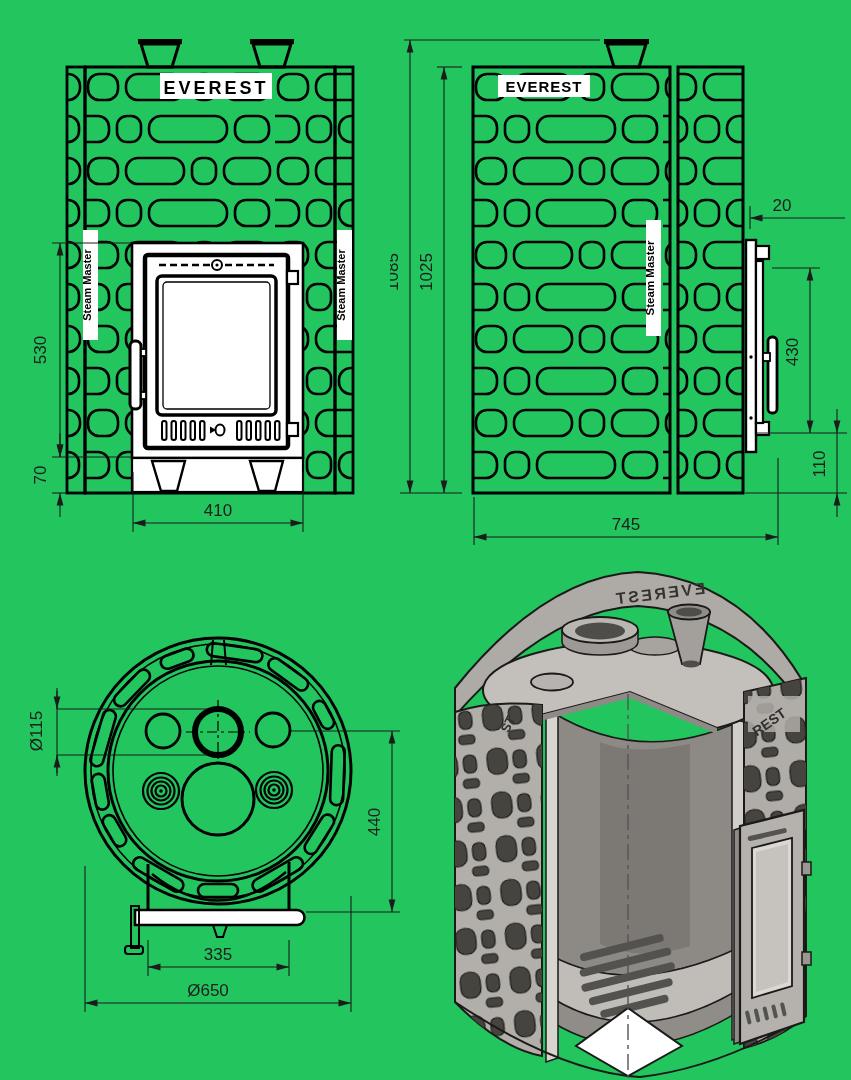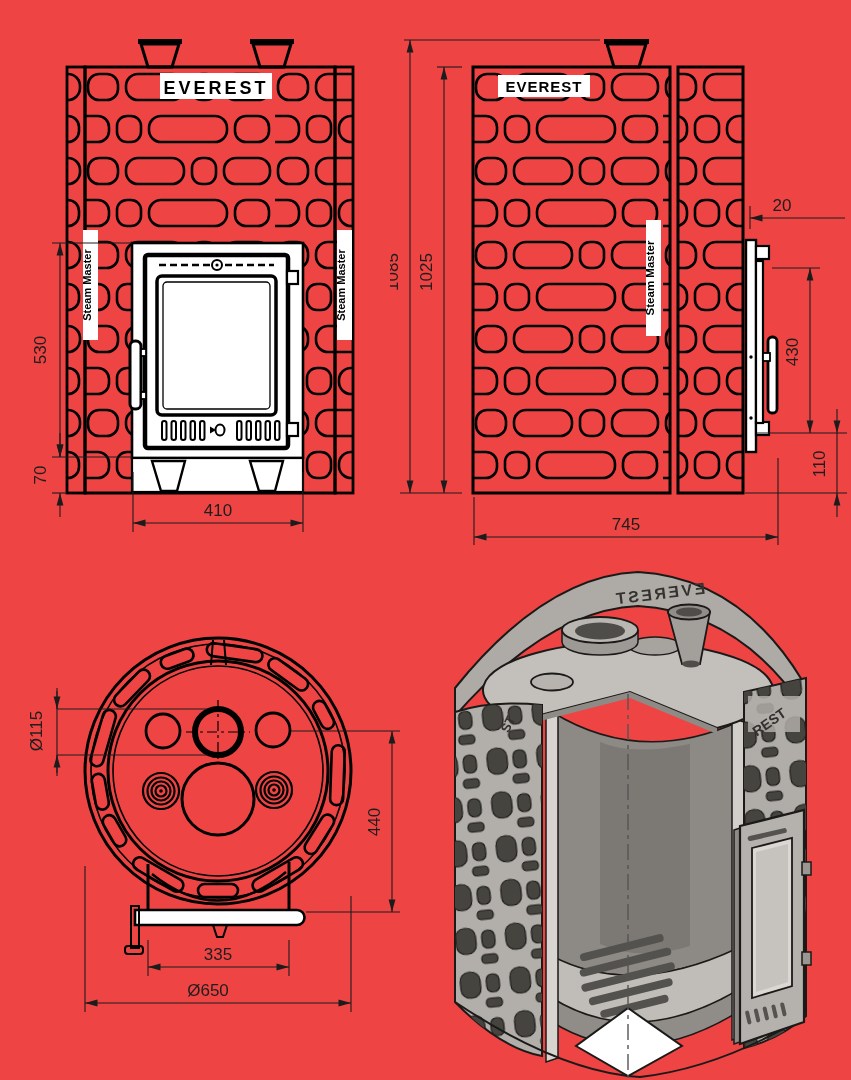--- a/index.html
+++ b/index.html
@@ -1,16 +1,16 @@
 <!DOCTYPE html>
 <html><head>
 <meta charset="utf-8">
 <style>
   html,body{margin:0;padding:0;background:#ffffff;}
-  .canvas{position:relative;width:851px;height:1080px;background:#ef4444;overflow:hidden;
+  .canvas{position:relative;width:851px;height:1080px;background:#22c55e;overflow:hidden;
           font-family:"Liberation Sans","DejaVu Sans",sans-serif;}
   svg{position:absolute;display:block;}
   #front-svg{left:0;top:0;}
   #side-svg{left:390px;top:0;}
   #top-svg{left:0;top:580px;}
   #iso-svg{left:430px;top:560px;}
   .ln{stroke:#000;fill:none;}
   .dim{stroke:#1c1c1c;stroke-width:1.1;fill:none;}
   .dimtxt{fill:#1e1e1e;font-size:17px;}
   .brandtxt{fill:#000;font-weight:bold;}

